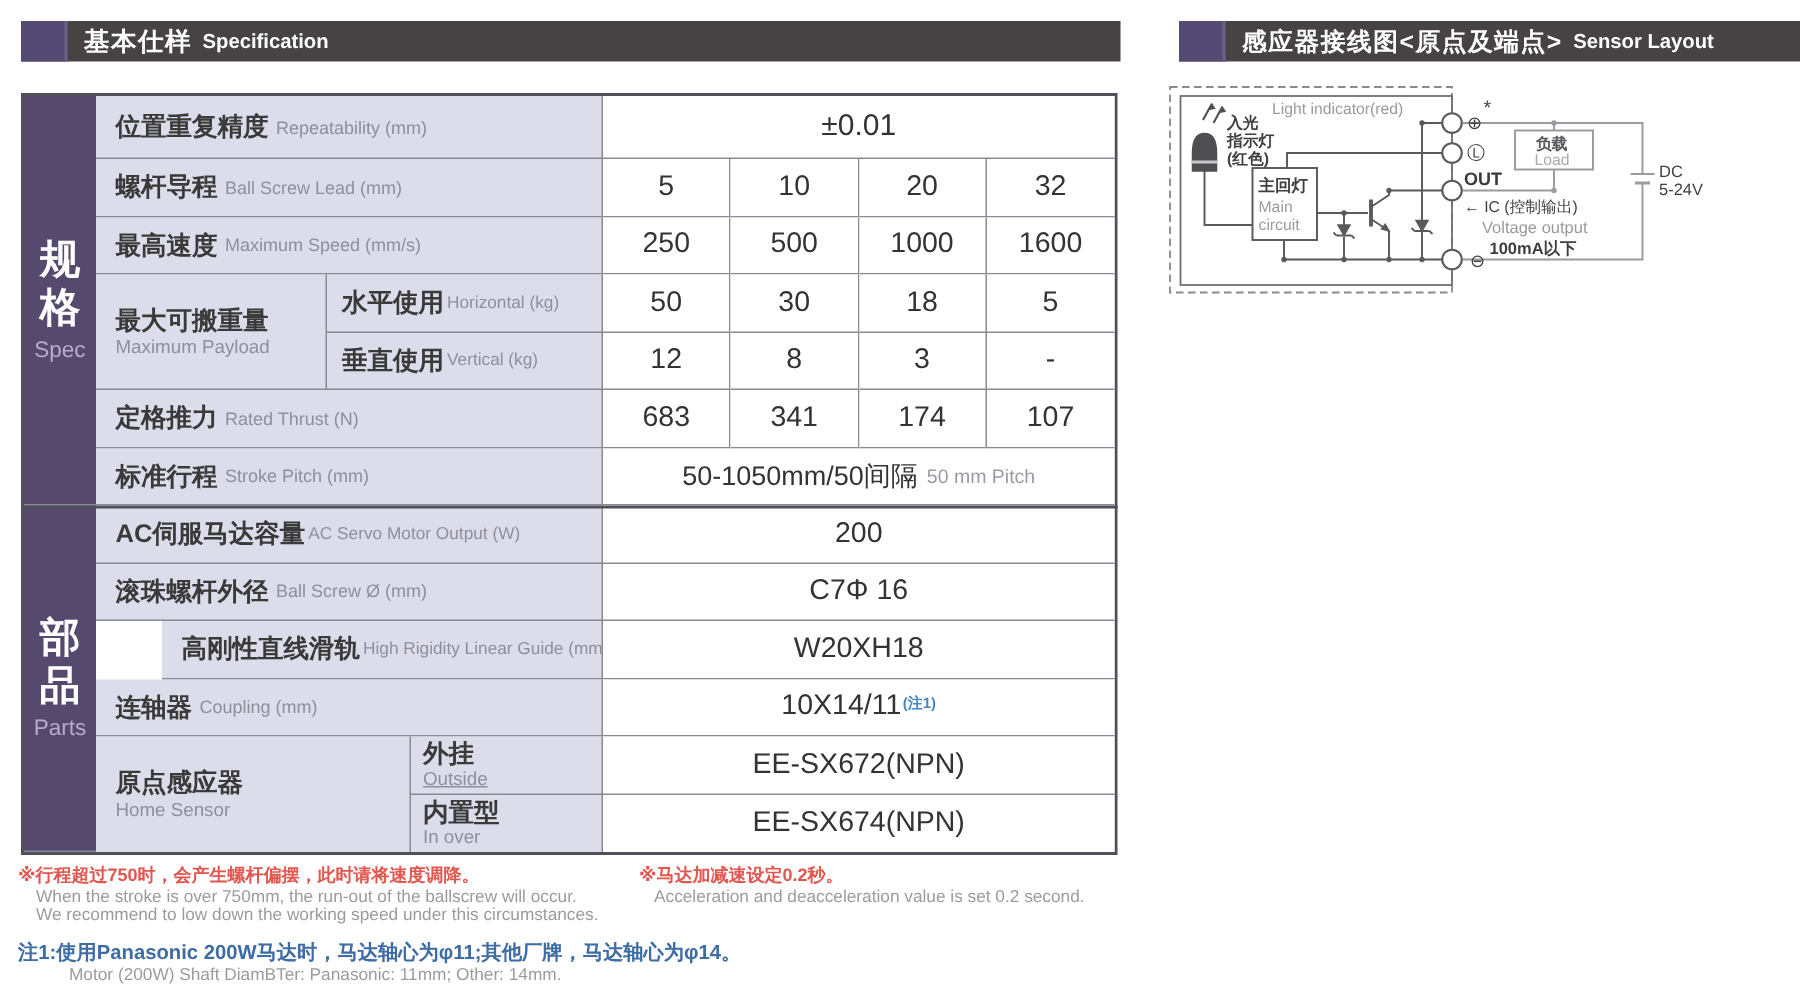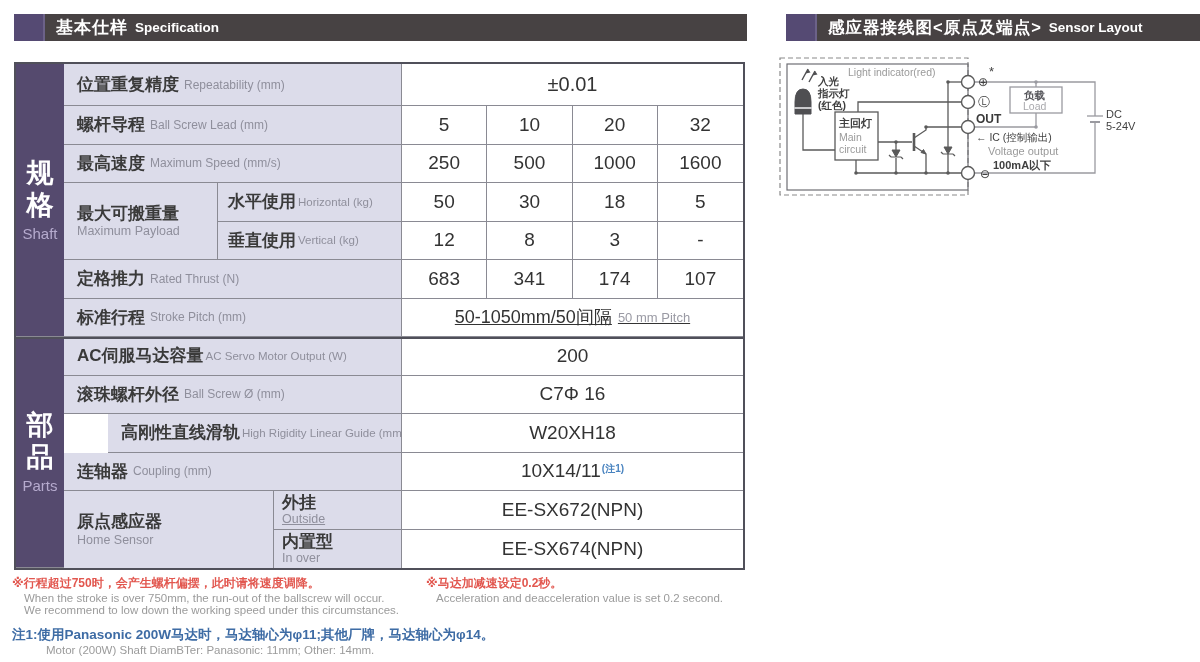--- a/index.html
+++ b/index.html
@@ -66,21 +66,21 @@
   <span class="zh" style="font-size:16.5px;">感应器接线图&lt;原点及端点&gt;</span>
   <span class="en">Sensor Layout</span>
 </div>
 
 <div class="spec-table">
   <div class="divider"></div>
 
   <div class="vbar" style="grid-column:1; grid-row:1/8;">
     <span class="vzh">规</span>
     <span class="vzh">格</span>
-    <span class="ven">Shaft</span>
+    <span class="ven">Spec</span>
   </div>
   <div class="vbar no-b" style="grid-column:1; grid-row:8/14;">
     <span class="vzh">部</span>
     <span class="vzh">品</span>
     <span class="ven">Parts</span>
   </div>
 
   <div class="cell lbl" style="grid-column:2/5; grid-row:1;">
     <span class="zh">位置重复精度</span>
     <span class="en">Repeatability (mm)</span>
@@ -133,21 +133,21 @@
   </div>
   <div class="cell val" style="grid-column:5; grid-row:6;">683</div>
   <div class="cell val" style="grid-column:6; grid-row:6;">341</div>
   <div class="cell val" style="grid-column:7; grid-row:6;">174</div>
   <div class="cell val no-r" style="grid-column:8; grid-row:6;">107</div>
 
   <div class="cell lbl" style="grid-column:2/5; grid-row:7;">
     <span class="zh">标准行程</span>
     <span class="en">Stroke Pitch (mm)</span>
   </div>
-  <div class="cell val no-r" style="grid-column:5/9; grid-row:7; font-size:18px;text-decoration:underline;">
+  <div class="cell val no-r" style="grid-column:5/9; grid-row:7; font-size:18px;">
     <span>50-1050mm/50间隔</span>
     <span class="sub-en">50 mm Pitch</span>
   </div>
 
   <div class="cell lbl tight" style="grid-column:2/5; grid-row:8;">
     <span class="zh">AC伺服马达容量</span>
     <span class="en">AC Servo Motor Output (W)</span>
   </div>
   <div class="cell val no-r" style="grid-column:5/9; grid-row:8;">200</div>
 

